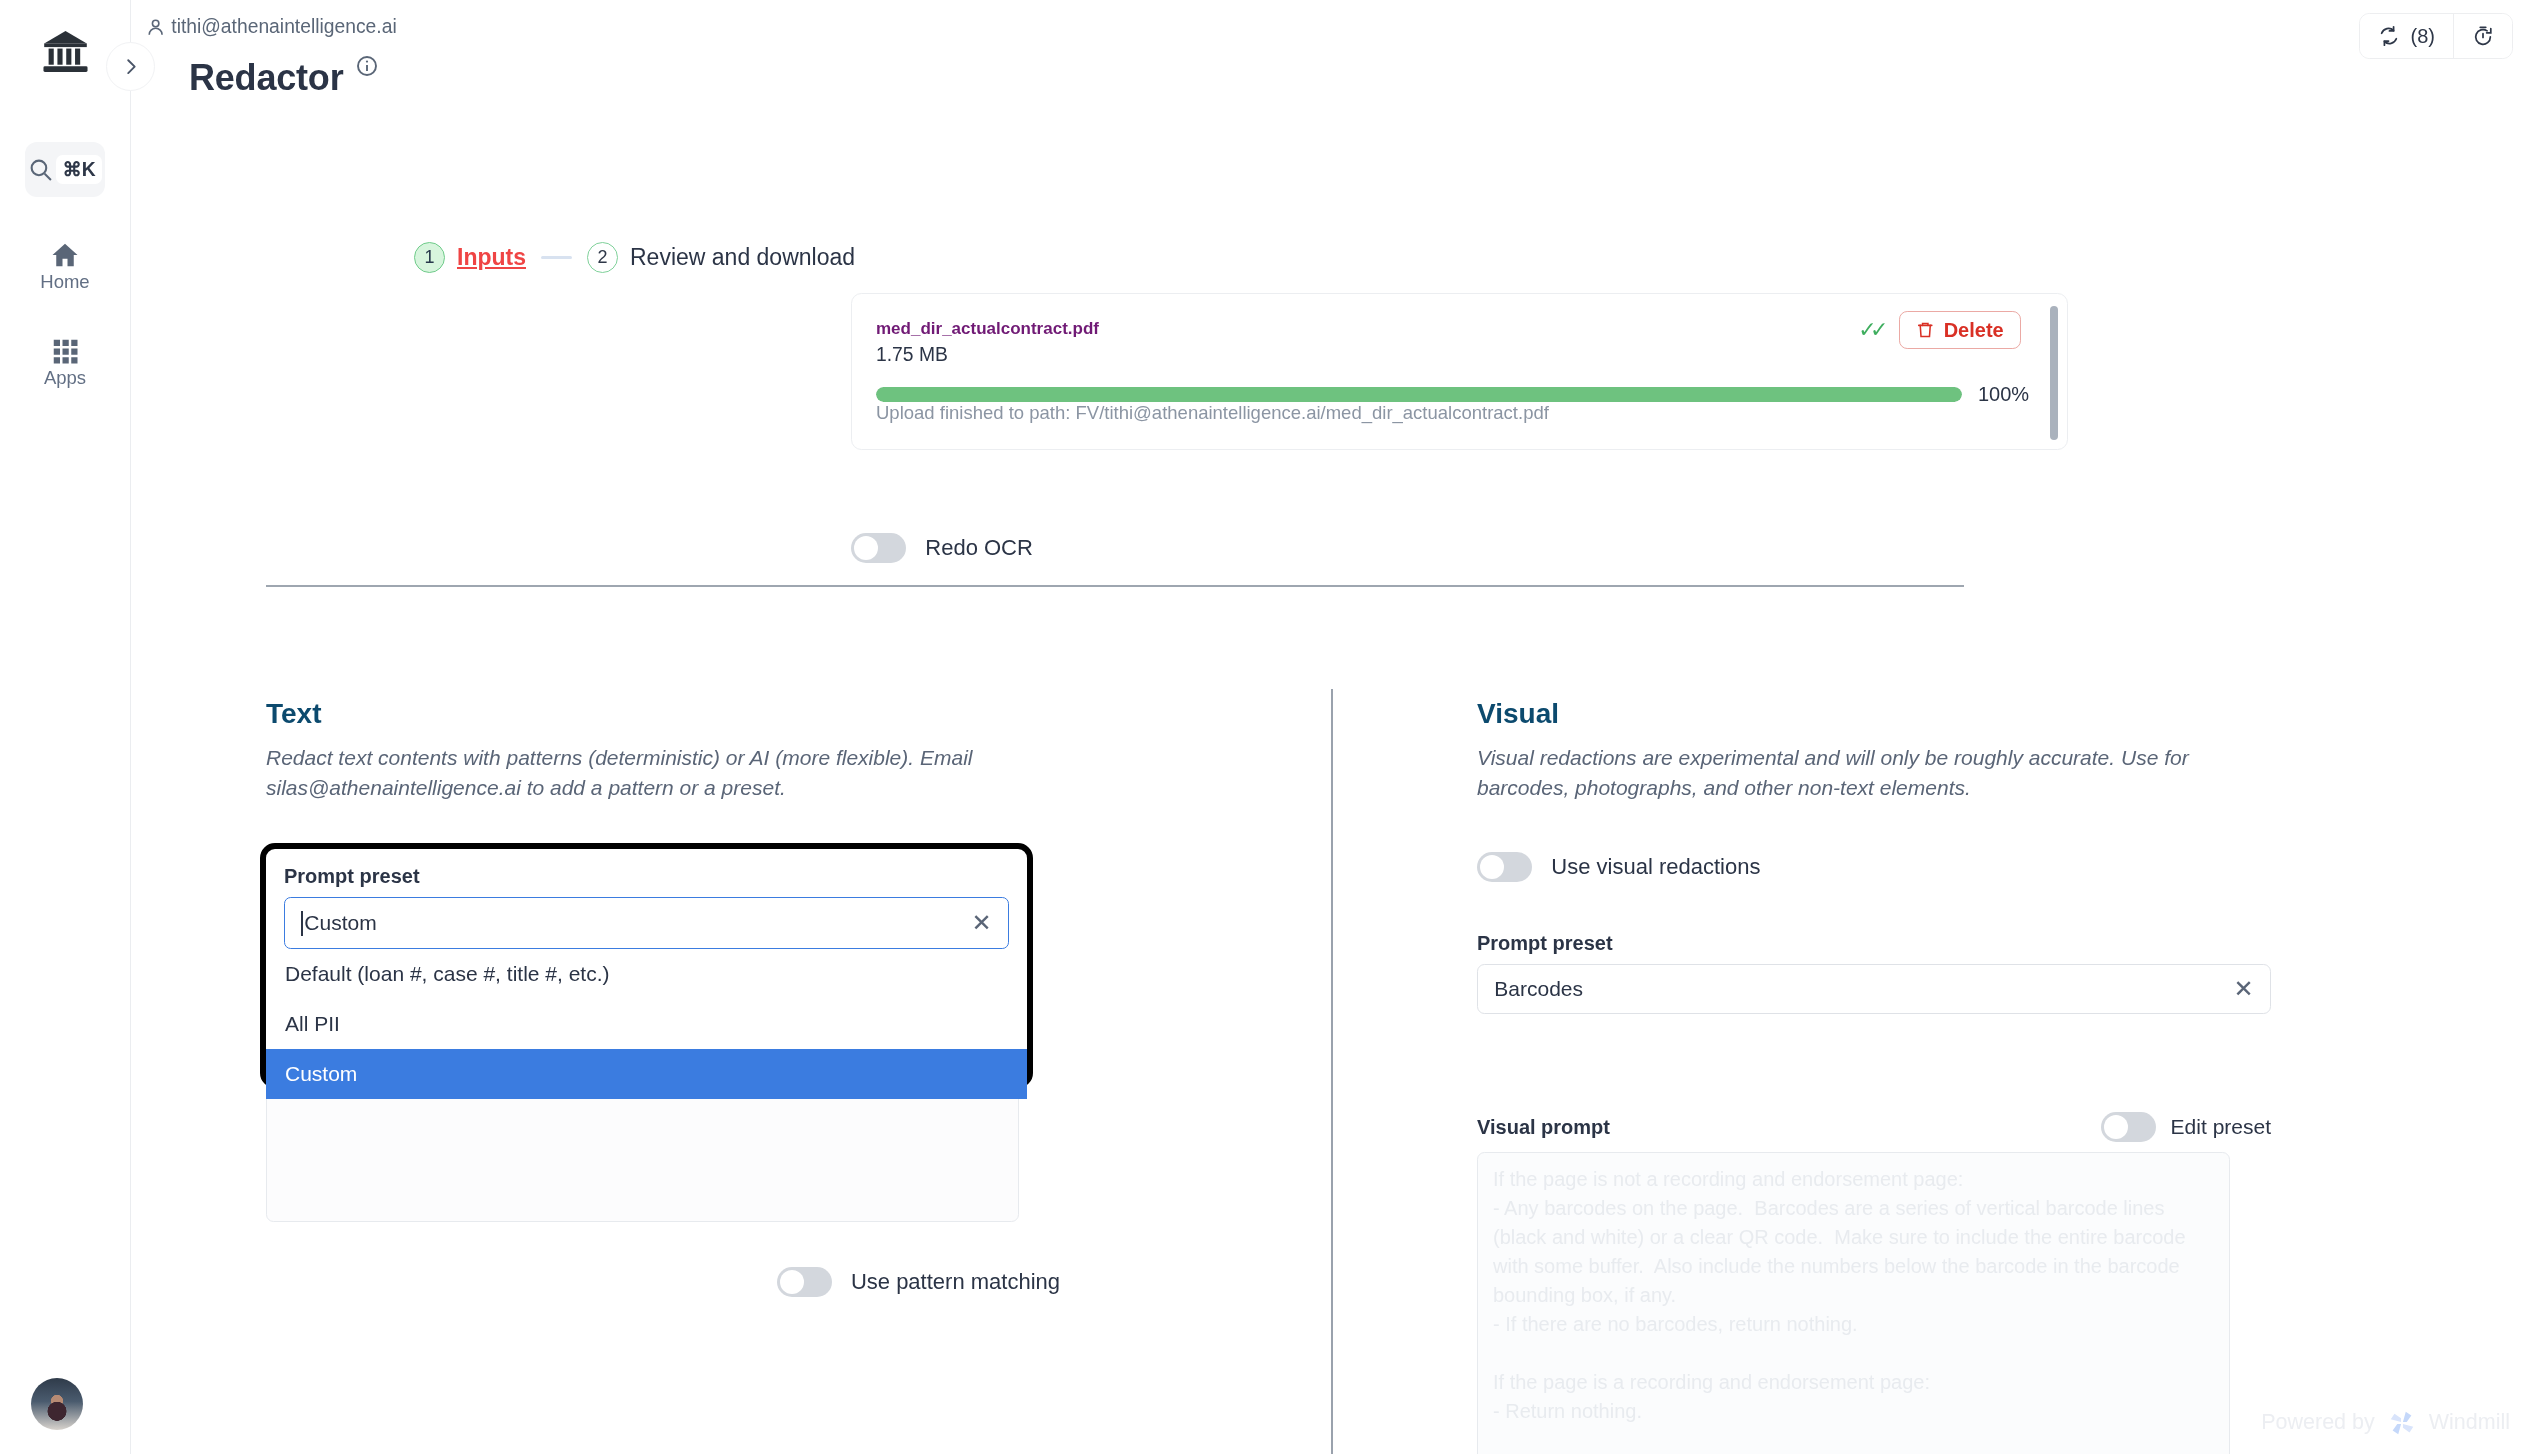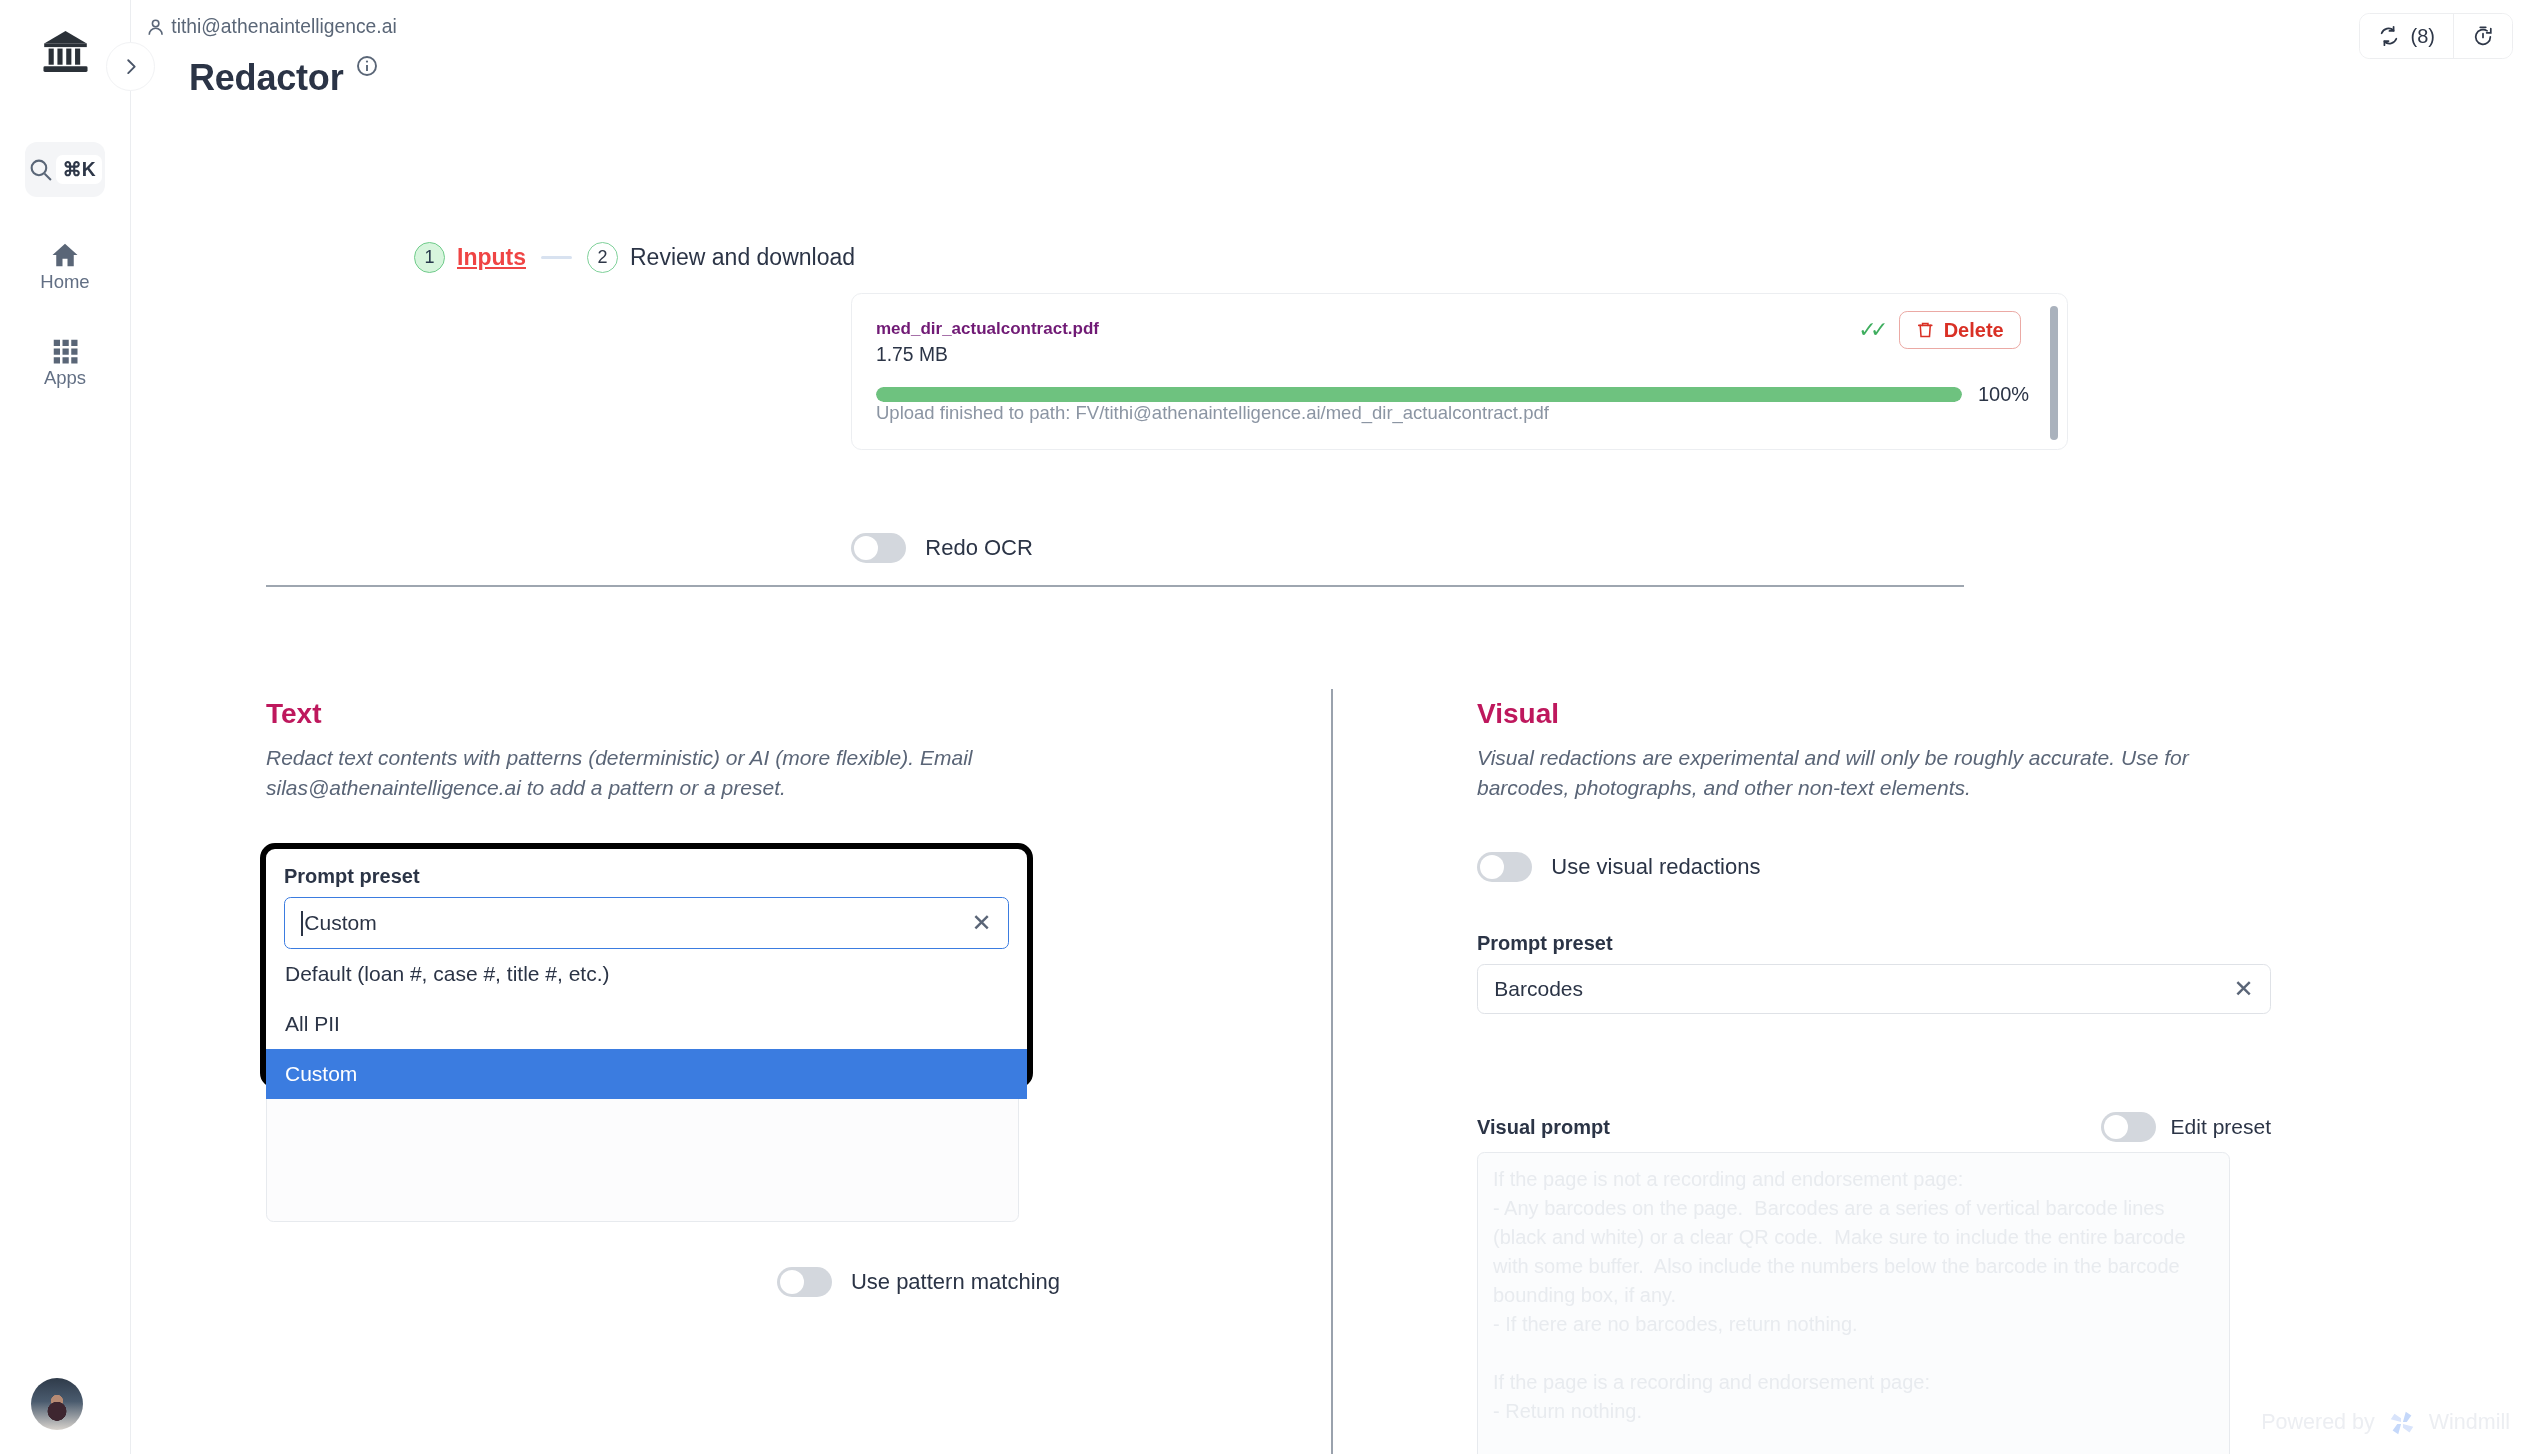--- a/index.html
+++ b/index.html
@@ -116,21 +116,21 @@
   .toggle.on  .knob { left: 28px; }
   .toggle-label { font-size: 22px; color:#2b3446; font-weight: 400; }
 
   .hrule { position:absolute; left: 135px; top: 503px; width: 1698px; height: 2.2px; background:#9ea6b0; }
   .vrule { position:absolute; left: 1200px; top: 607px; width: 2.2px; height: 850px; background:#9aa2ad; }
 
   
   .col { position:absolute; top: 616px; width: 794px; }
   .col-left { left: 135px; }
   .col-right { left: 1346px; }
-  .col h2 { font-size: 28px; font-weight: 700; color:#be185d; margin-bottom: 13.4px; }
+  .col h2 { font-size: 28px; font-weight: 700; color:#0c4a6e; margin-bottom: 13.4px; }
   .col .desc { font-size: 21px; font-style: italic; color:#5a6577; line-height: 1.42; }
   .col .toggle-row { display:flex; align-items:center; gap: 19.3px; margin-top: 49px; }
 
   .field-label { font-size: 20px; font-weight: 700; color:#2b3446; }
   .combo {
     margin-top: 9px; height: 50px; border:1.5px solid #dfe2e7; border-radius: 7.4px; background:#fff;
     display:flex; align-items:center; padding: 0 16.3px; position:relative; cursor:text;
   }
   .combo .val { font-size: 21px; color:#2b3446; }
   .combo .clear { position:absolute; right: 16.3px; font-size: 24px; color:#5a6577; cursor:pointer; line-height:1; }

